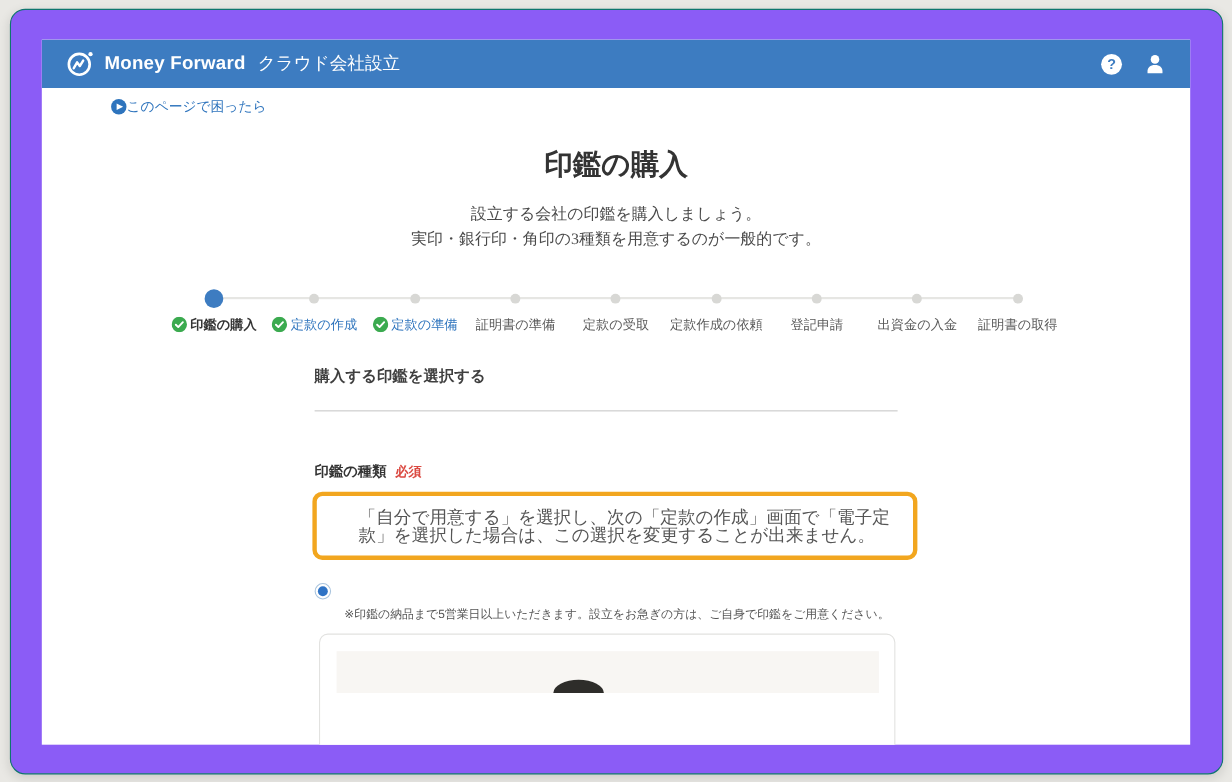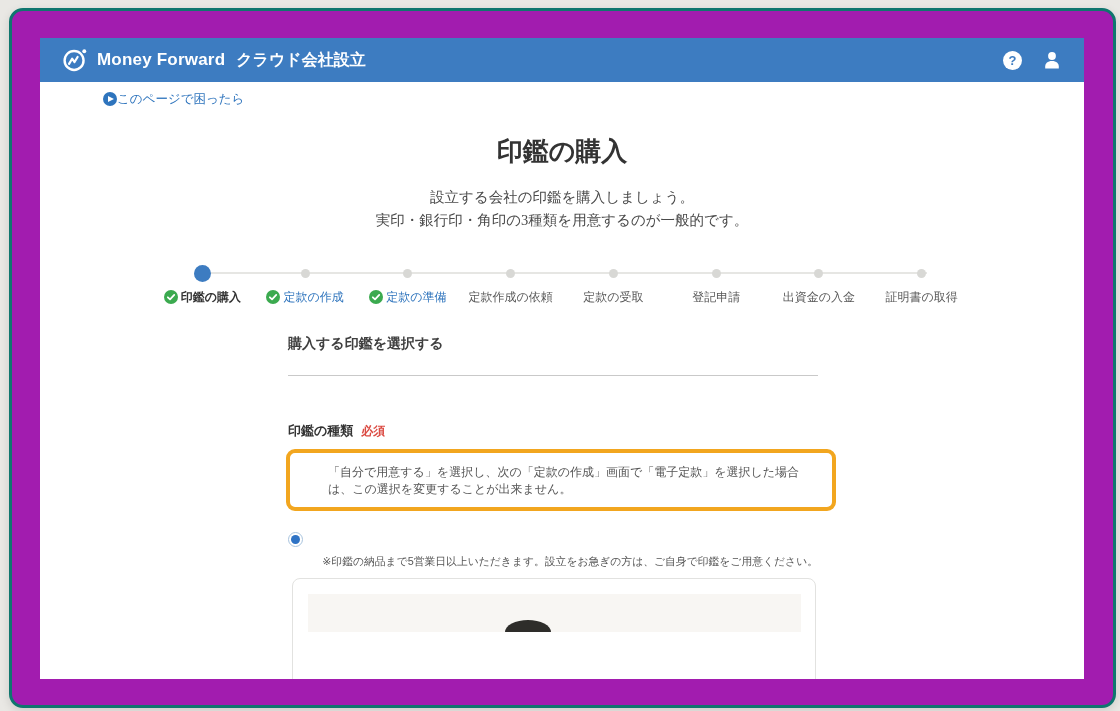--- a/index.html
+++ b/index.html
@@ -4,35 +4,35 @@
 <style>
   html,body{margin:0;padding:0;}
   body{
     width:1120px;height:711px;overflow:hidden;
     background:#e9e8e4;
     font-family:"Liberation Sans","DejaVu Sans",sans-serif;
     -webkit-font-smoothing:antialiased;
   }
   .app-window{
     position:absolute;left:9px;top:8px;width:1101px;height:694px;
-    background:#a21caf;border:3px solid #0f766e;border-radius:14px;
+    background:#8b5cf6;border:1px solid #0f766e;border-radius:14px;
     box-shadow:0 3px 10px rgba(0,0,0,.12);
   }
   .viewport{
     position:absolute;left:28px;top:27px;width:1044px;height:641px;
     background:#ffffff;overflow:hidden;
   }
   
   .app-header{
     height:44px;background:#3d7cc1;display:flex;align-items:center;
     padding:0 22px;box-sizing:border-box;
   }
   .logo-wrap{display:flex;align-items:center;gap:9px;}
   .brand{color:#fff;font-size:17px;font-weight:bold;letter-spacing:.2px;}
-  .service{color:#fff;font-size:16px;font-weight:bold;margin-left:2px;}
+  .service{color:#fff;font-size:16px;font-weight:normal;margin-left:2px;}
   .header-icons{margin-left:auto;display:flex;align-items:center;gap:20px;}
   .help-btn{
     width:19px;height:19px;border-radius:50%;background:#fff;
     display:flex;align-items:center;justify-content:center;cursor:pointer;
   }
   .help-btn span{color:#3d7cc1;font-size:13px;font-weight:bold;line-height:1;}
   .user-btn{cursor:pointer;display:flex;}
   
   .breadcrumb{margin:22px 0 0 63px;font-size:12px;color:#6a6a6a;line-height:15px;}
   .breadcrumb .bc-link{color:#2e74bd;cursor:pointer;}
@@ -83,24 +83,24 @@
     width:15px;height:15px;border-radius:50%;background:#fdfdfd;
     border:1px solid #d9d9d7;box-sizing:border-box;flex:none;cursor:pointer;position:relative;
   }
   .radio.checked{border:1px solid #a9c4de;background:#fff;}
   .radio.checked::after{
     content:"";position:absolute;left:2px;top:2px;width:9px;height:9px;
     border-radius:50%;background:#2f73c5;
   }
   .option-label{font-size:13.5px;font-weight:bold;color:#333;line-height:19px;}
   .option-desc{
-    margin:4px 0 0 26px;width:494px;font-size:12px;line-height:17px;color:#555;
+    margin:4px 0 0 26px;width:494px;font-size:16px;line-height:17px;color:#555;
   }
   .option2-row{margin-top:19px;}
-  .option-note{margin:5px 0 0 27px;font-size:10.8px;line-height:15px;color:#555;text-align:right;}
+  .option-note{margin:5px 0 0 27px;font-size:10.8px;line-height:15px;color:#555;}
   
   .product-card{
     margin:9px 0 0 4px;width:524px;height:150px;box-sizing:border-box;
     border:1px solid #e2e2e0;border-radius:8px;background:#fff;padding:15px 14px 0 15px;
   }
   .product-image{
     position:relative;height:38px;background:#f8f6f3;overflow:hidden;
   }
   .seal-top-shape{
     position:absolute;left:197px;bottom:0;width:46px;height:12px;
@@ -196,29 +196,37 @@
                 </svg>
               </span>
             <span>定款の準備</span>
           </div>
         </div>
         <div class="step">
           <div class="dot-wrap">
               <div class="dot"></div>
             </div>
           <div class="step-label">
+              <span>証明書の準備</span>
+            </div>
+        </div>
+        <div class="step">
+          <div class="dot-wrap">
+              <div class="dot"></div>
+            </div>
+          <div class="step-label">
+              <span>定款の受取</span>
+            </div>
+        </div>
+        <div class="step">
+          <div class="dot-wrap">
+              <div class="dot"></div>
+            </div>
+          <div class="step-label">
               <span>定款作成の依頼</span>
-            </div>
-        </div>
-        <div class="step">
-          <div class="dot-wrap">
-              <div class="dot"></div>
-            </div>
-          <div class="step-label">
-              <span>定款の受取</span>
             </div>
         </div>
         <div class="step">
           <div class="dot-wrap">
               <div class="dot"></div>
             </div>
           <div class="step-label">
               <span>登記申請</span>
             </div>
         </div>

